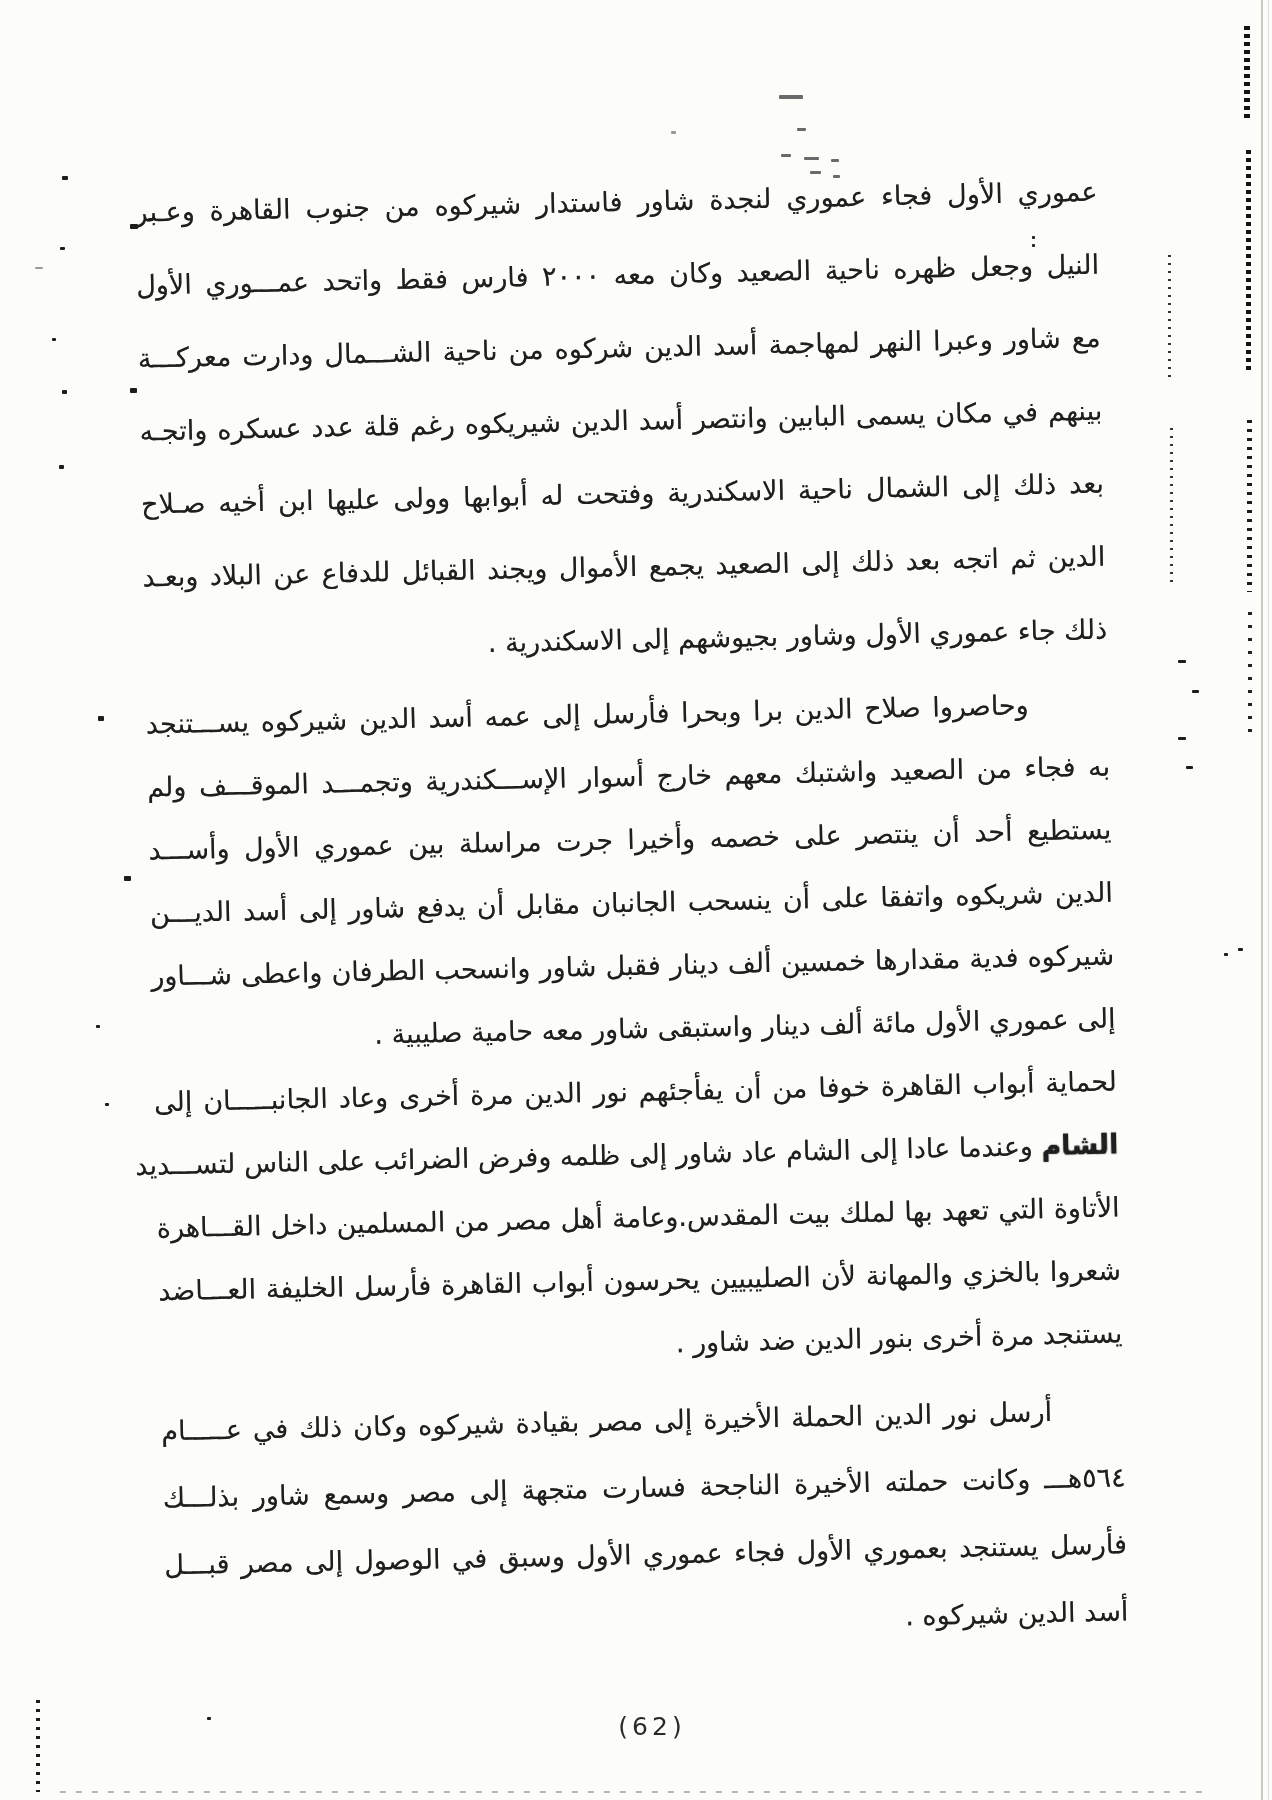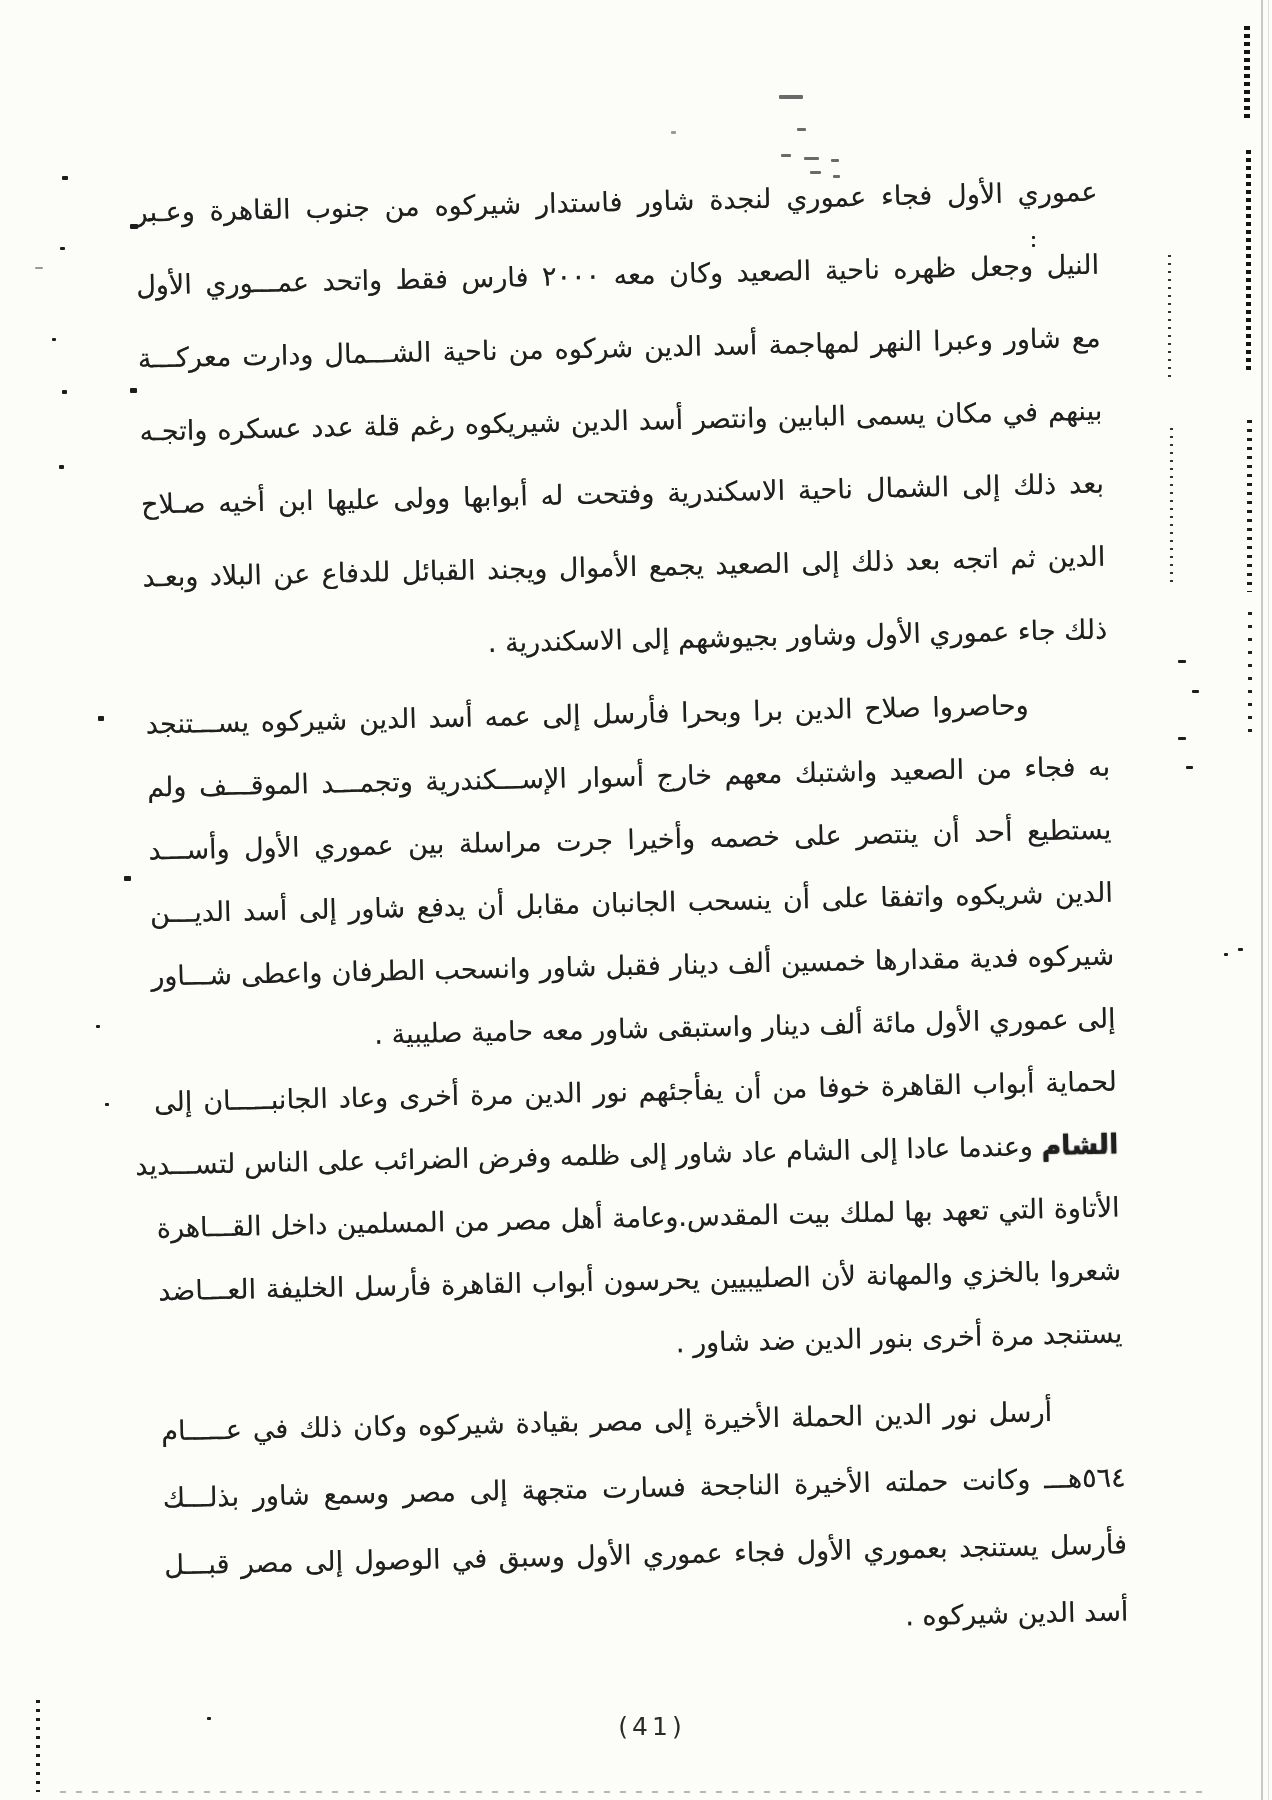--- a/index.html
+++ b/index.html
@@ -81,21 +81,21 @@
         <div class="line endline">يستنجد مرة أخرى بنور الدين ضد شاور .</div>
       </div>
       <div class="para" style="line-height: 67px; margin-top: 12px;">
         <div class="line" style="padding-right: 72px;">أرسل نور الدين الحملة الأخيرة إلى مصر بقيادة شيركوه وكان ذلك في عـــــام</div>
         <div class="line">٥٦٤هـــ وكانت حملته الأخيرة الناجحة فسارت متجهة إلى مصر وسمع شاور بذلـــك</div>
         <div class="line">فأرسل يستنجد بعموري الأول فجاء عموري الأول وسبق في الوصول إلى مصر قبـــل</div>
         <div class="line endline">أسد الدين شيركوه .</div>
       </div>
     </div>
 
-  <div class="footer">(41)</div>
+  <div class="footer">(62)</div>
 
   <div class="art edgeline" style="left:1261px;top:0;width:2px;height:1800px;"></div>
   <div class="art edgeline2" style="left:1268px;top:0;width:1px;height:1800px;"></div>
 
   <div class="art vbar-dense" style="left:1244px;top:26px;width:6px;height:92px;"></div>
   <div class="art vbar-dense" style="left:1246px;top:150px;width:5px;height:222px;"></div>
   <div class="art vbar-med" style="left:1247px;top:420px;width:5px;height:172px;"></div>
   <div class="art vbar-sparse" style="left:1248px;top:612px;width:4px;height:125px;"></div>
   <div class="art vdots" style="left:1168px;top:255px;width:3px;height:128px;"></div>
   <div class="art vdots" style="left:1170px;top:428px;width:3px;height:155px;"></div>

